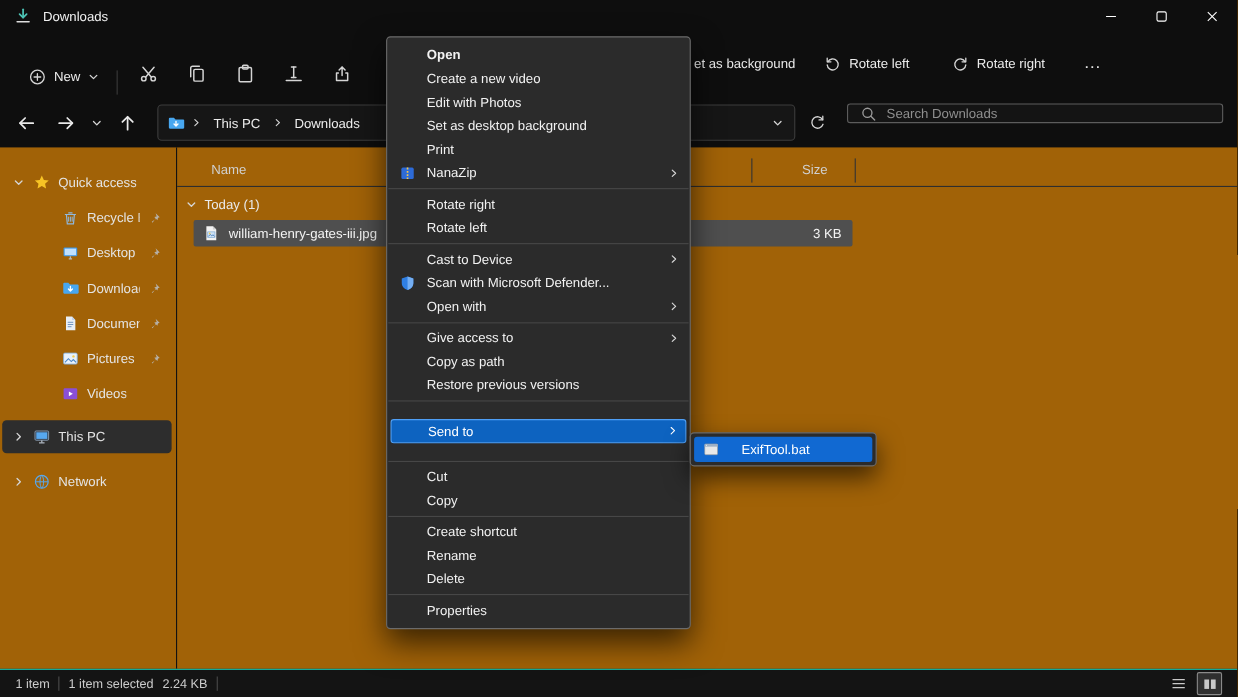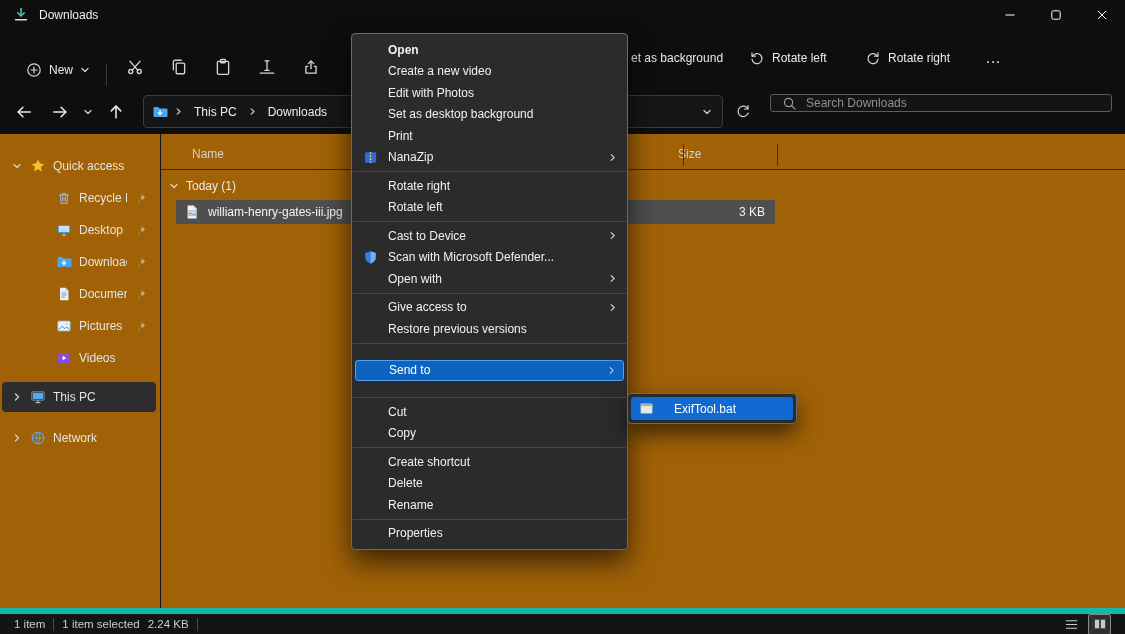--- a/index.html
+++ b/index.html
@@ -41,21 +41,21 @@
   .side-divider{position:absolute;left:160px;top:134px;width:1px;height:474px;background:#121212}
   .side-row{position:absolute;left:2px;width:154px;height:30px;display:flex;align-items:center;border-radius:4px;padding-left:8px;gap:7px;color:#e4e4e4}
   .side-row.lvl1{padding-left:54px}
   .side-row.sel{background:#2d2d2d}
   .tw-chev{width:13px;display:flex;justify-content:center;flex:none}
   .side-label{white-space:nowrap;overflow:hidden}
   .pin{margin-left:auto;margin-right:9px;flex:none;opacity:.9}
 
   
   .col-name{position:absolute;left:192px;top:147px;color:#d0d0d0;z-index:1}
-  .col-size{position:absolute;left:678px;top:147px;color:#d0d0d0;z-index:1}
+  .col-size{position:absolute;left:729px;top:147px;color:#d0d0d0;z-index:1}
   .col-sep{position:absolute;top:144px;width:1px;height:22px;background:#343434;z-index:1}
   .header-line{position:absolute;left:161px;top:169px;width:964px;height:1px;background:#2e2e2e}
   .group-row{position:absolute;left:169px;top:177px;height:18px;display:flex;align-items:center;gap:7px;color:#eaeaea;z-index:1}
   .file-row{position:absolute;left:176px;top:200px;width:599px;height:24px;background:#4f4f4f;border-radius:2px;
     display:flex;align-items:center;padding:0 8px;gap:8px;z-index:1;color:#f4f4f4}
   .file-size{margin-left:auto;padding-right:2px}
 
   
   .menu{position:absolute;left:351px;top:33px;width:277px;background:#2b2b2b;border:1px solid #6b6b6b;border-radius:4px;
     box-shadow:0 12px 28px rgba(0,0,0,.65);padding:5px 0;z-index:20;color:#f2f2f2}
@@ -66,21 +66,21 @@
   .mi-arrow{margin-left:auto;display:flex}
   .menu-sep{height:1px;background:#474747;margin:3px 1px}
   .mi.sel{background:#0d63c0;border:1px solid #4f9ff5;border-radius:3px;margin:16px 3px;padding:0 7px 0 33px;color:#fff}
 
   
   .submenu{position:absolute;left:627px;top:393px;width:170px;background:#2b2b2b;border:1px solid #6b6b6b;border-radius:4px;
     box-shadow:0 10px 22px rgba(0,0,0,.6);padding:3px;z-index:21}
   .smi{height:23px;display:flex;align-items:center;gap:20px;padding:0 8px;background:#1169d2;border-radius:3px;color:#fff;white-space:nowrap}
 
   
-  .statusbar{position:absolute;left:0;bottom:0;width:100%;height:26px;background:#141414;border-top:6px solid #14b8a6;
+  .statusbar{position:absolute;left:0;bottom:0;width:100%;height:26px;background:#141414;border-top:1px solid #14b8a6;
     display:flex;align-items:center;padding:0 14px;gap:8px;color:#cccccc;font-size:11.5px;z-index:6}
   .sb-sep{width:1px;height:13px;background:#4a4a4a}
   .sb-views{margin-left:auto;display:flex;gap:5px;align-items:center}
   .sb-view{width:23px;height:21px;display:flex;align-items:center;justify-content:center;border-radius:2px}
   .sb-view.active{border:1px solid #8a8a8a;background:#2f2f2f}
 </style>
 </head>
 <body>
 
 <div class="window">
@@ -499,20 +499,23 @@
     <div class="menu-sep"></div>
     <div class="mi">
       <span class="mi-label">Give access to</span>
       <span class="mi-arrow">
         <svg width="9" height="9" viewBox="0 0 10 10">
             <path d="M3.5 1.8l3.4 3.2-3.4 3.2" class="ic" stroke-width="1.1"></path>
           </svg>
       </span>
     </div>
     <div class="mi">
+      <span class="mi-label">Copy as path</span>
+    </div>
+    <div class="mi">
       <span class="mi-label">Restore previous versions</span>
     </div>
     <div class="menu-sep"></div>
     <div class="mi sel">
       <span class="mi-label">Send to</span>
       <span class="mi-arrow">
         <svg width="9" height="9" viewBox="0 0 10 10">
             <path d="M3.5 1.8l3.4 3.2-3.4 3.2" fill="none" stroke="#ffffff" stroke-width="1.1" stroke-linecap="round" stroke-linejoin="round"></path>
           </svg>
       </span>
@@ -522,24 +525,24 @@
       <span class="mi-label">Cut</span>
     </div>
     <div class="mi">
       <span class="mi-label">Copy</span>
     </div>
     <div class="menu-sep"></div>
     <div class="mi">
       <span class="mi-label">Create shortcut</span>
     </div>
     <div class="mi">
+      <span class="mi-label">Rename</span>
+    </div>
+    <div class="mi">
       <span class="mi-label">Delete</span>
-    </div>
-    <div class="mi">
-      <span class="mi-label">Rename</span>
     </div>
     <div class="menu-sep"></div>
     <div class="mi">
       <span class="mi-label">Properties</span>
     </div>
   </div>
 
   <div class="submenu">
     <div class="smi">
       <span>

